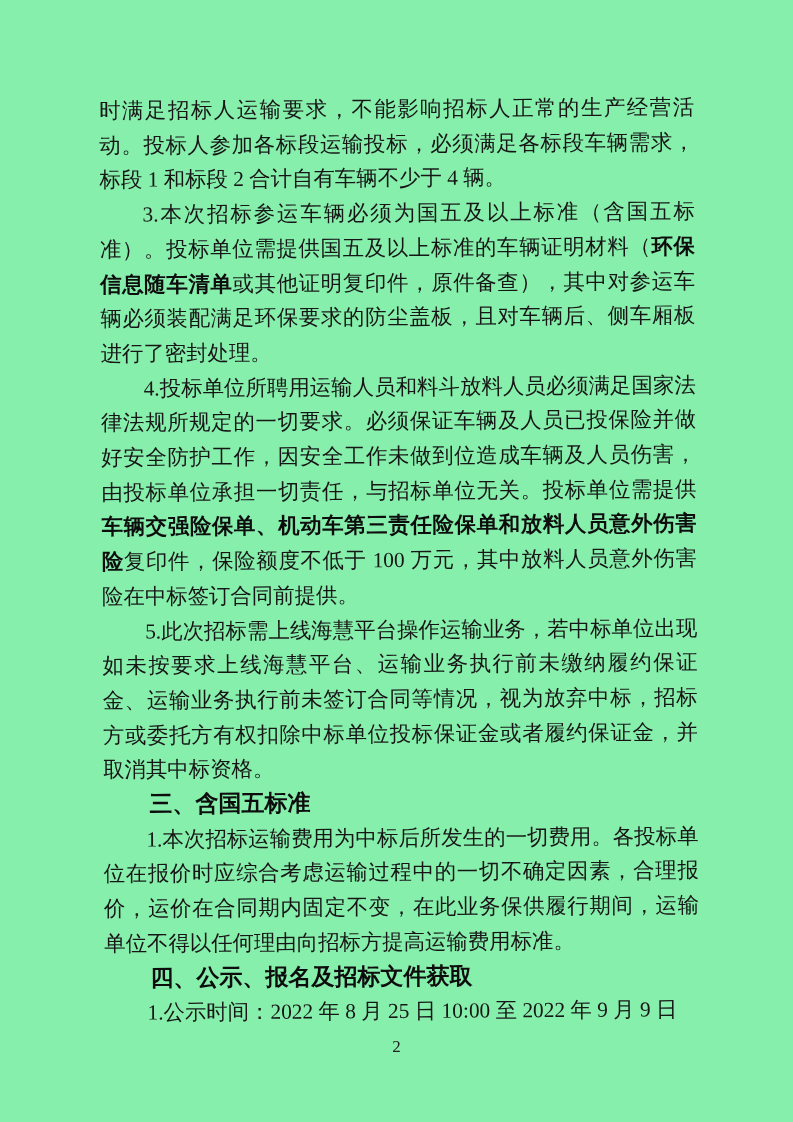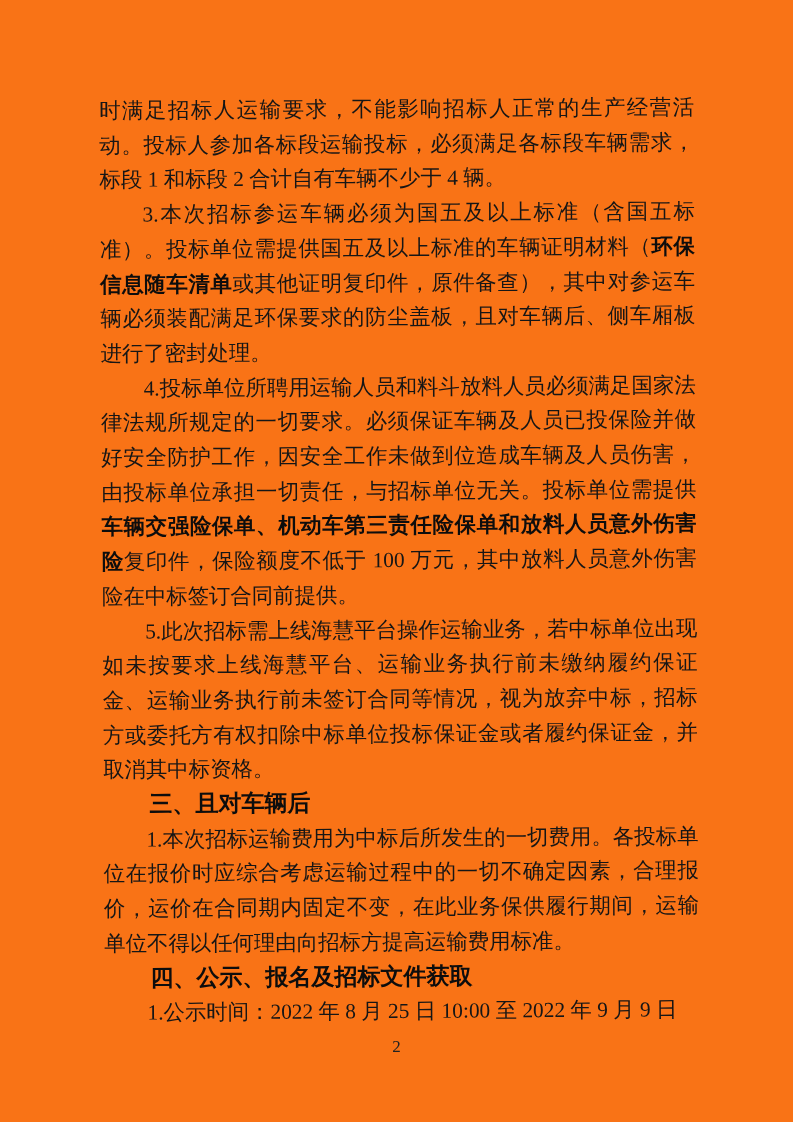--- a/index.html
+++ b/index.html
@@ -4,21 +4,21 @@
 <style>
   html, body {
     margin: 0;
     padding: 0;
     background: #ffffff;
   }
   .page {
     position: relative;
     width: 793px;
     height: 1122px;
-    background: #f97316;
+    background: #86efac;
     overflow: hidden;
     font-family: "Liberation Serif", serif;
   }
   .content {
     position: absolute;
     left: 99px;
     top: 92px;
     width: 595px;
     transform: rotate(-0.35deg);
     transform-origin: 50% 0;
@@ -60,19 +60,19 @@
 </style>
 </head>
 <body>
 
 <div class="page">
   <div class="content">
       <p class=""><span>时满足招标人运输要求，不能影响招标人正常的生产经营活动。投标人参加各标段运输投标，必须满足各标段车辆需求，标段 1 和标段 2 合计自有车辆不少于 4 辆。</span></p>
       <p class=" indent"><span>3.本次招标参运车辆必须为国五及以上标准（含国五标准）。投标单位需提供国五及以上标准的车辆证明材料（</span><b>环保信息随车清单</b><span>或其他证明复印件，原件备查），其中对参运车辆必须装配满足环保要求的防尘盖板，且对车辆后、侧车厢板进行了密封处理。</span></p>
       <p class=" indent"><span>4.投标单位所聘用运输人员和料斗放料人员必须满足国家法律法规所规定的一切要求。必须保证车辆及人员已投保险并做好安全防护工作，因安全工作未做到位造成车辆及人员伤害，由投标单位承担一切责任，与招标单位无关。投标单位需提供</span><b>车辆交强险保单、机动车第三责任险保单和放料人员意外伤害险</b><span>复印件，保险额度不低于 100 万元，其中放料人员意外伤害险在中标签订合同前提供。</span></p>
       <p class=" indent"><span>5.此次招标需上线海慧平台操作运输业务，若中标单位出现如未按要求上线海慧平台、运输业务执行前未缴纳履约保证金、运输业务执行前未签订合同等情况，视为放弃中标，招标方或委托方有权扣除中标单位投标保证金或者履约保证金，并取消其中标资格。</span></p>
-      <p class="heading indent"><b>三、且对车辆后</b></p>
+      <p class="heading indent"><b>三、含国五标准</b></p>
       <p class=" indent"><span>1.本次招标运输费用为中标后所发生的一切费用。各投标单位在报价时应综合考虑运输过程中的一切不确定因素，合理报价，运价在合同期内固定不变，在此业务保供履行期间，运输单位不得以任何理由向招标方提高运输费用标准。</span></p>
       <p class="heading indent"><b>四、公示、报名及招标文件获取</b></p>
       <p class=" indent"><span>1.公示时间：2022 年 8 月 25 日 10:00 至 2022 年 9 月 9 日</span></p>
     </div>
   <div class="page-number">2</div>
 </div>
 
 </body></html>

